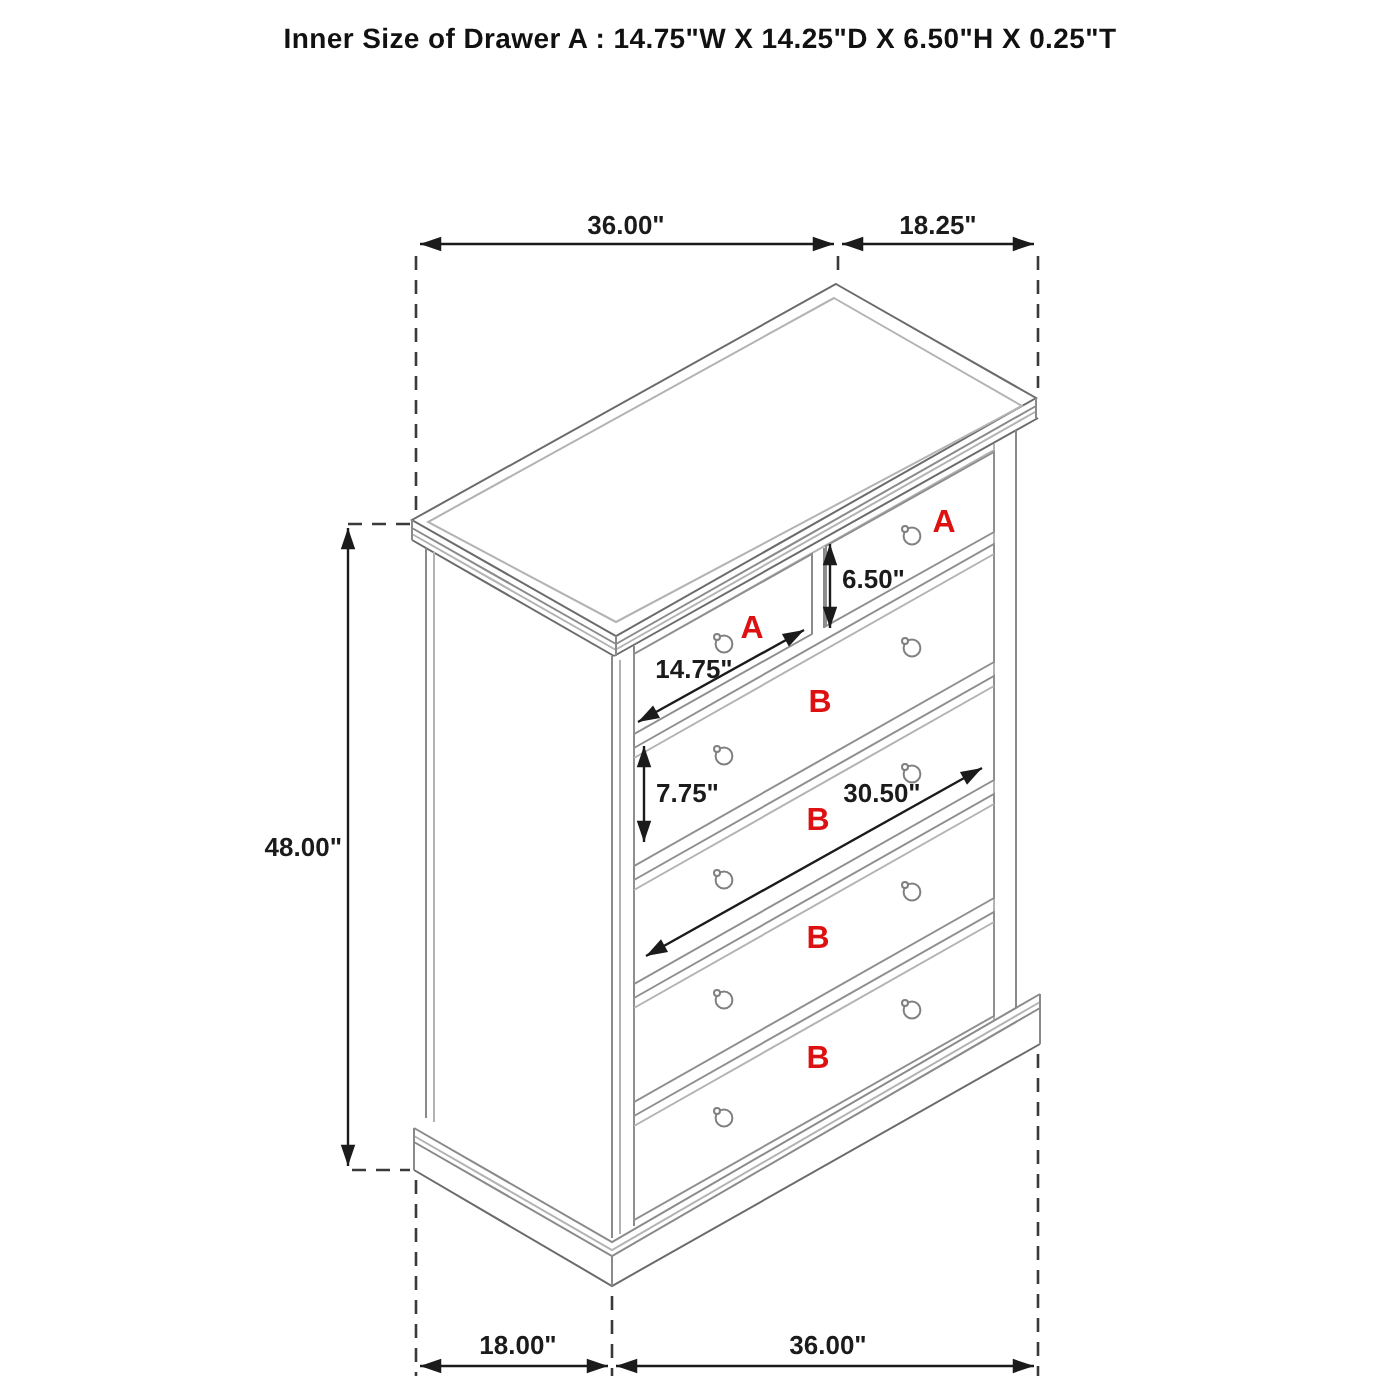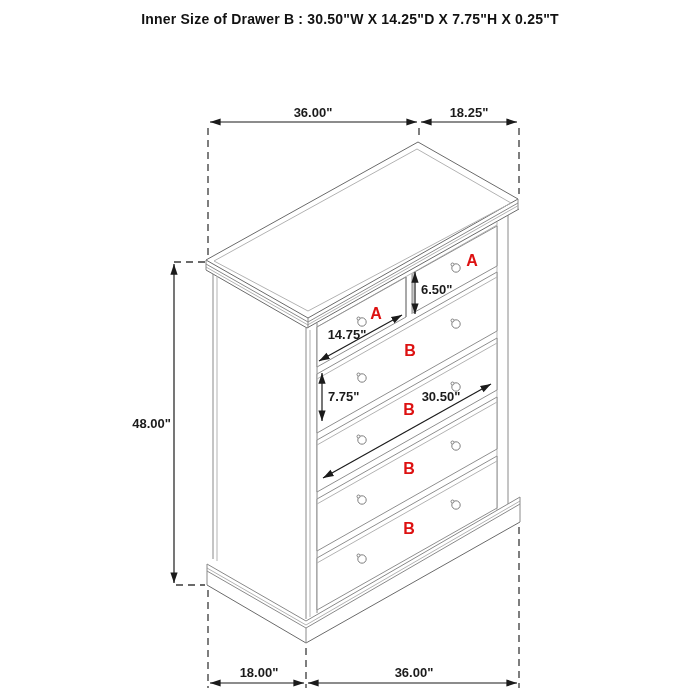--- a/index.html
+++ b/index.html
@@ -26,21 +26,21 @@
   .ln{stroke:#8a8a8a;stroke-width:1;fill:none;}
   .ln-light{stroke:#b3b3b3;stroke-width:1;fill:none;}
   .ln-dark{stroke:#6b6b6b;stroke-width:1;fill:none;}
   .panel{fill:#ffffff;stroke:#8f8f8f;stroke-width:1;}
   .knob{fill:#ffffff;stroke:#808080;stroke-width:1;}
 </style>
 </head>
 <body>
 
 <div class="header">
-  <div>Inner Size of Drawer B : 30.50"W X 14.25"D X 7.75"H X 0.25"T</div>
+  <div>Inner Size of Drawer A : 14.75"W X 14.25"D X 6.50"H X 0.25"T</div>
 </div>
 
 <svg width="700" height="700" viewBox="0 0 700 700">
   <defs>
     <marker id="arw" viewBox="0 0 10 8" refX="10" refY="4" markerWidth="11" markerHeight="8.5" orient="auto-start-reverse" markerUnits="userSpaceOnUse">
       <path d="M10,4 L0,0.6 L0,7.4 Z" fill="#1b1b1b"></path>
     </marker>
   </defs>
 
   <g>

